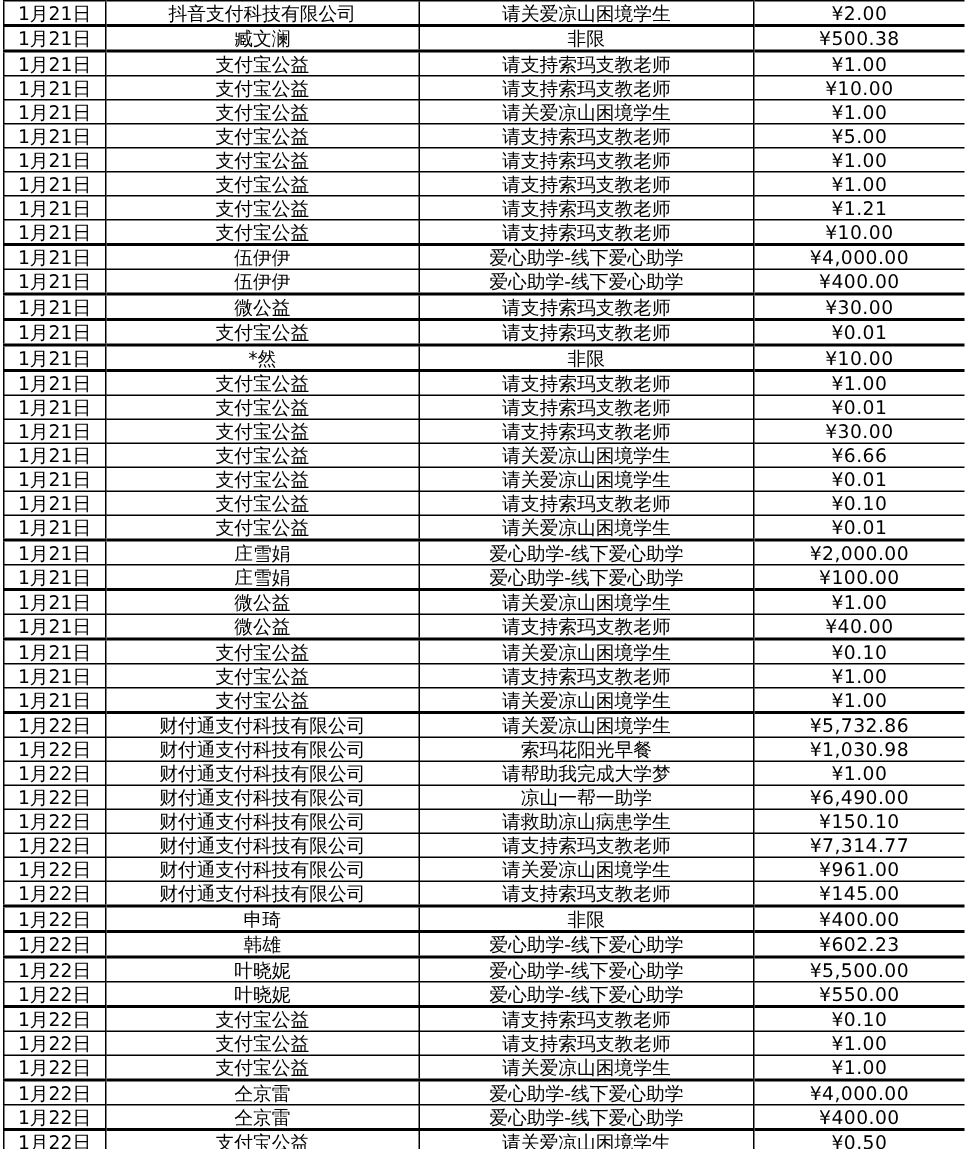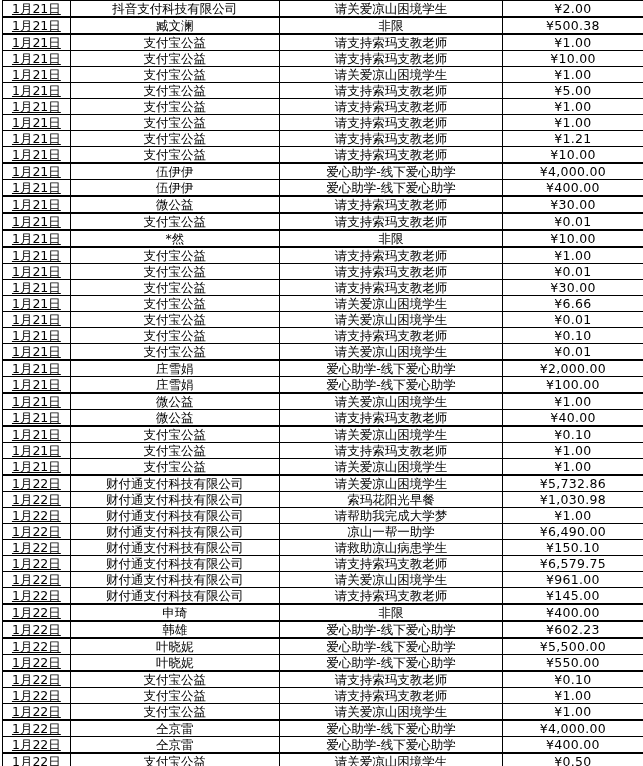--- a/index.html
+++ b/index.html
@@ -31,21 +31,21 @@
     white-space: nowrap;
     overflow: hidden;
   }
   #sheet tr.group-start td {
     border-top-width: 2px;
   }
   #sheet td.col-amount {
     border-right: none;
     letter-spacing: 0.3px;
   }
-  #sheet td.col-date { width: 67px; text-decoration: underline; }
+  #sheet td.col-date { width: 67px; }
   #sheet td.col-donor { width: 209px; text-align: center; }
   #sheet td.col-purpose { width: 223px; }
   #sheet td.col-amount { width: 141px; }
 </style>
 </head>
 <body>
 
 <table id="sheet">
   <tbody>
       <tr class="group-start">
@@ -249,21 +249,21 @@
       <tr>
         <td class="col-date">1月22日</td>
         <td class="col-donor">财付通支付科技有限公司</td>
         <td class="col-purpose">请救助凉山病患学生</td>
         <td class="col-amount">¥150.10</td>
       </tr>
       <tr>
         <td class="col-date">1月22日</td>
         <td class="col-donor">财付通支付科技有限公司</td>
         <td class="col-purpose">请支持索玛支教老师</td>
-        <td class="col-amount">¥6,579.75</td>
+        <td class="col-amount">¥7,314.77</td>
       </tr>
       <tr>
         <td class="col-date">1月22日</td>
         <td class="col-donor">财付通支付科技有限公司</td>
         <td class="col-purpose">请关爱凉山困境学生</td>
         <td class="col-amount">¥961.00</td>
       </tr>
       <tr>
         <td class="col-date">1月22日</td>
         <td class="col-donor">财付通支付科技有限公司</td>

